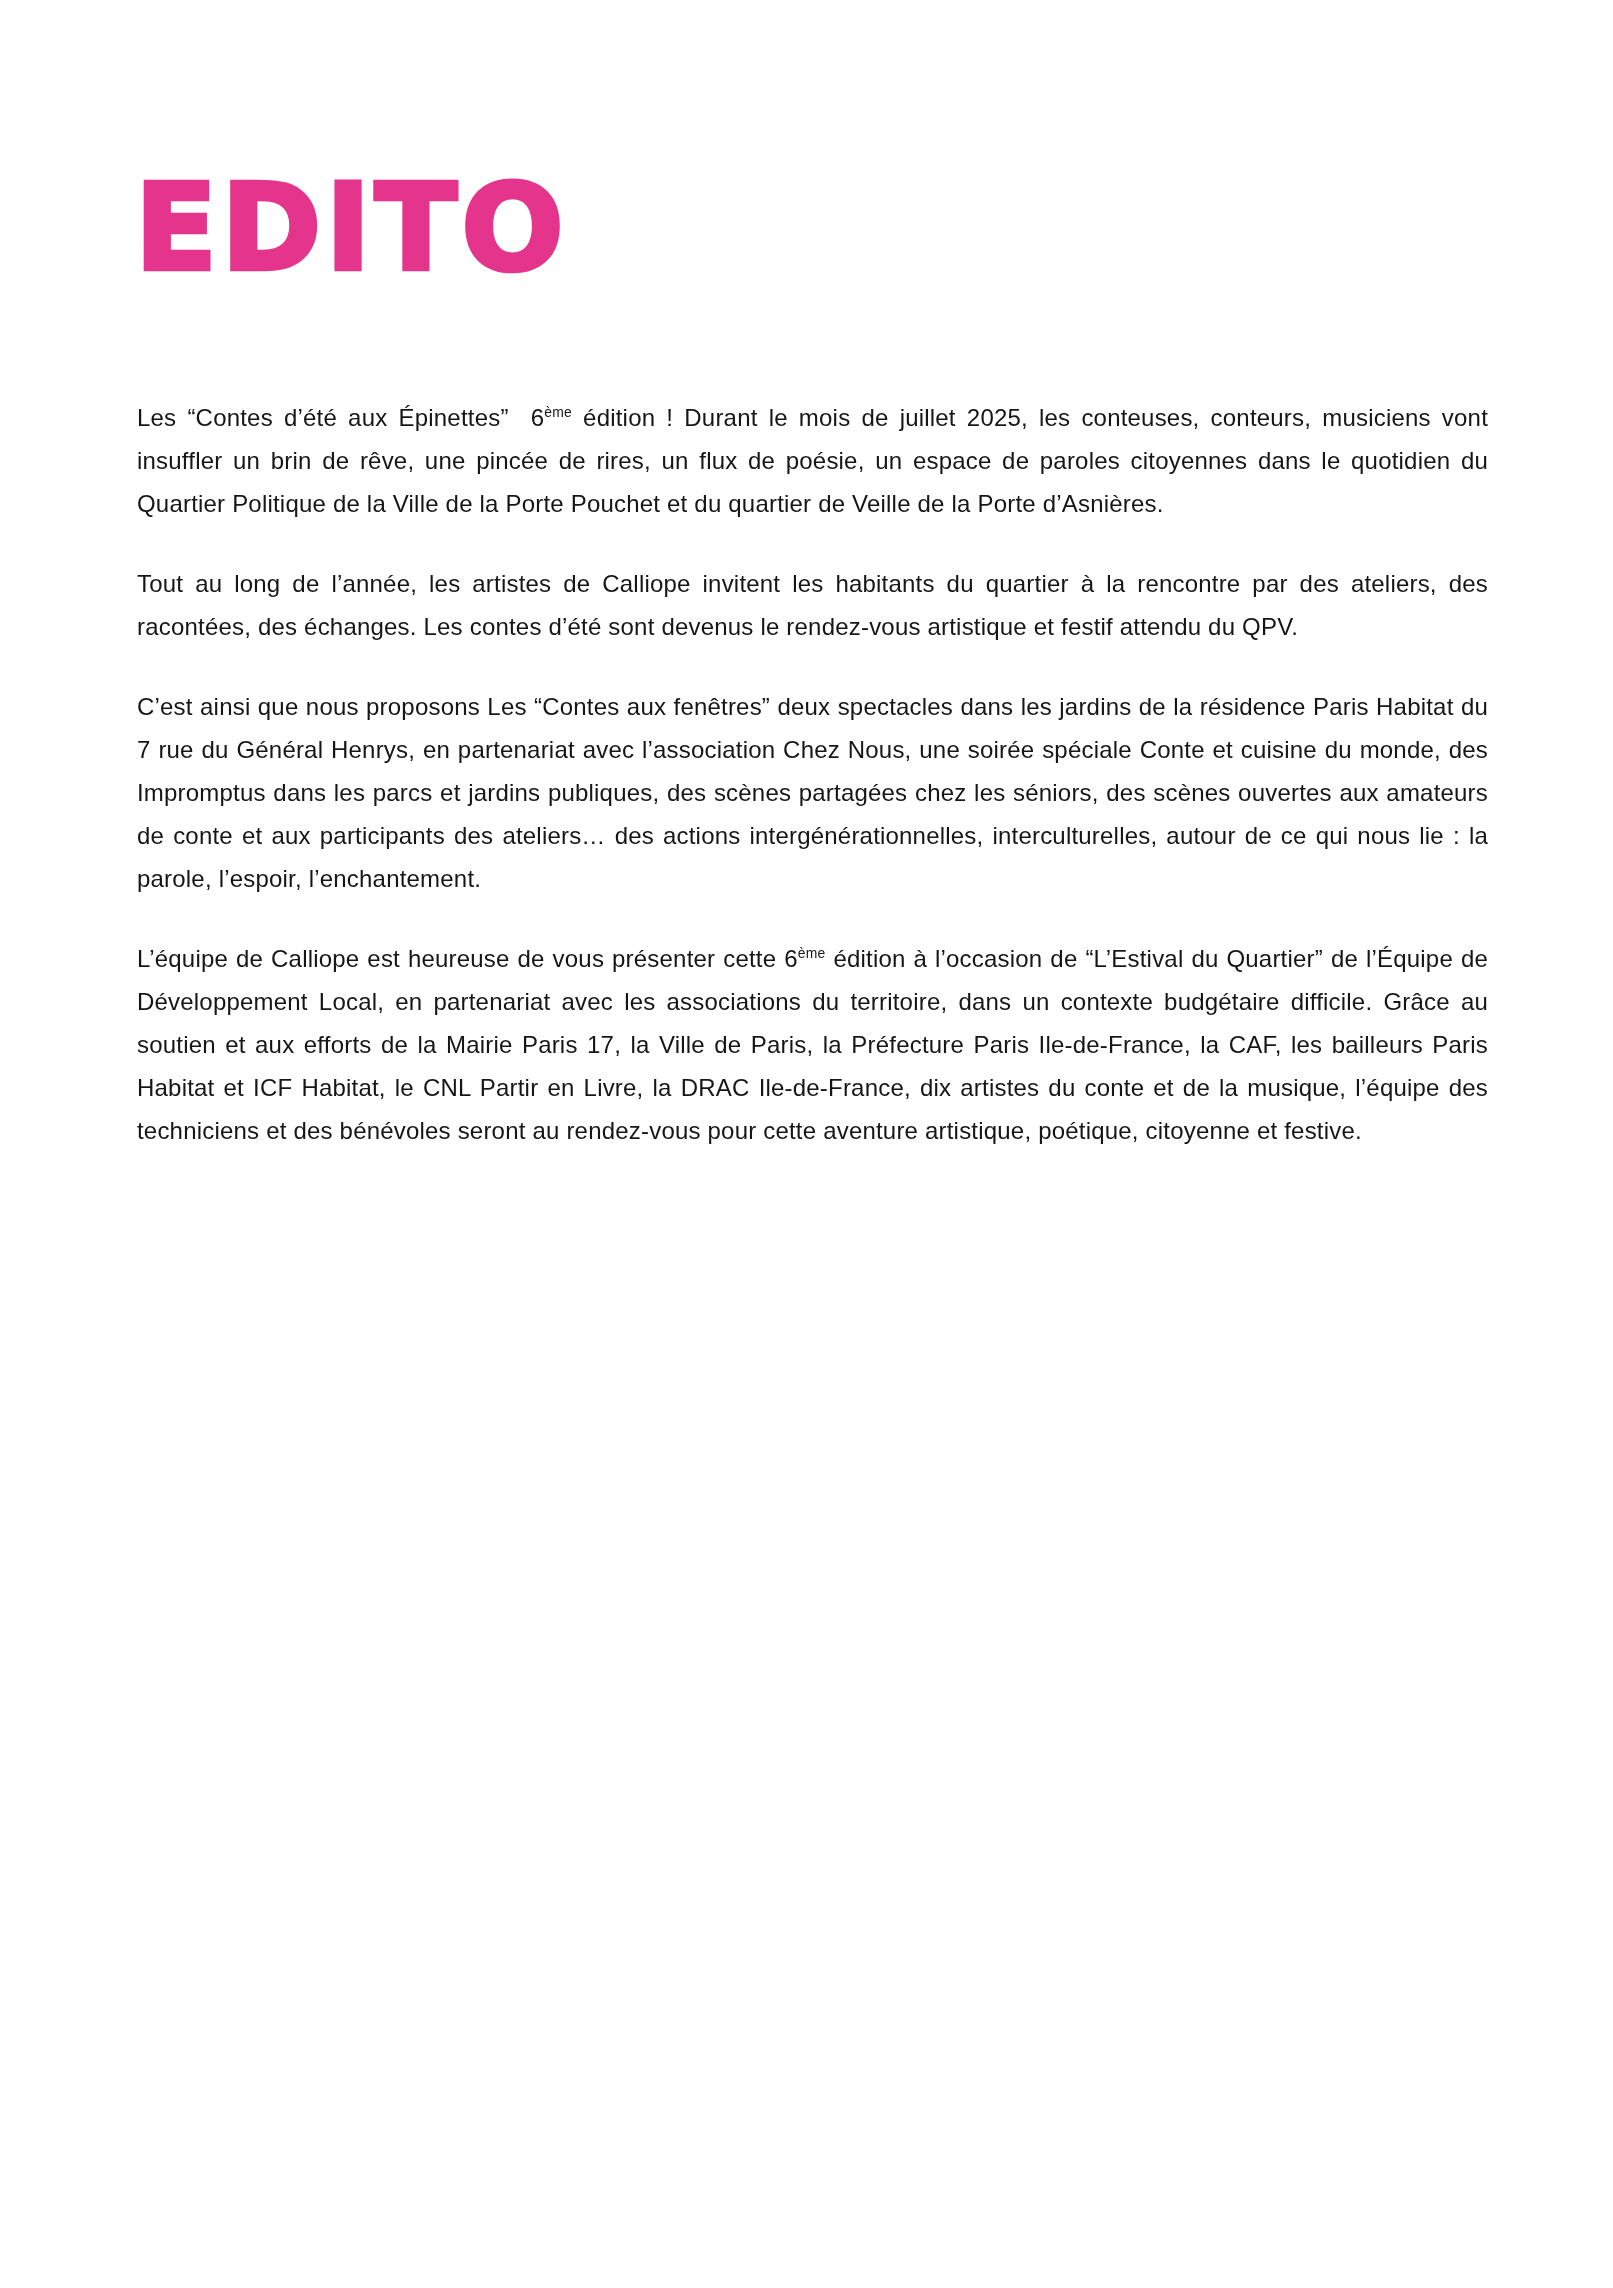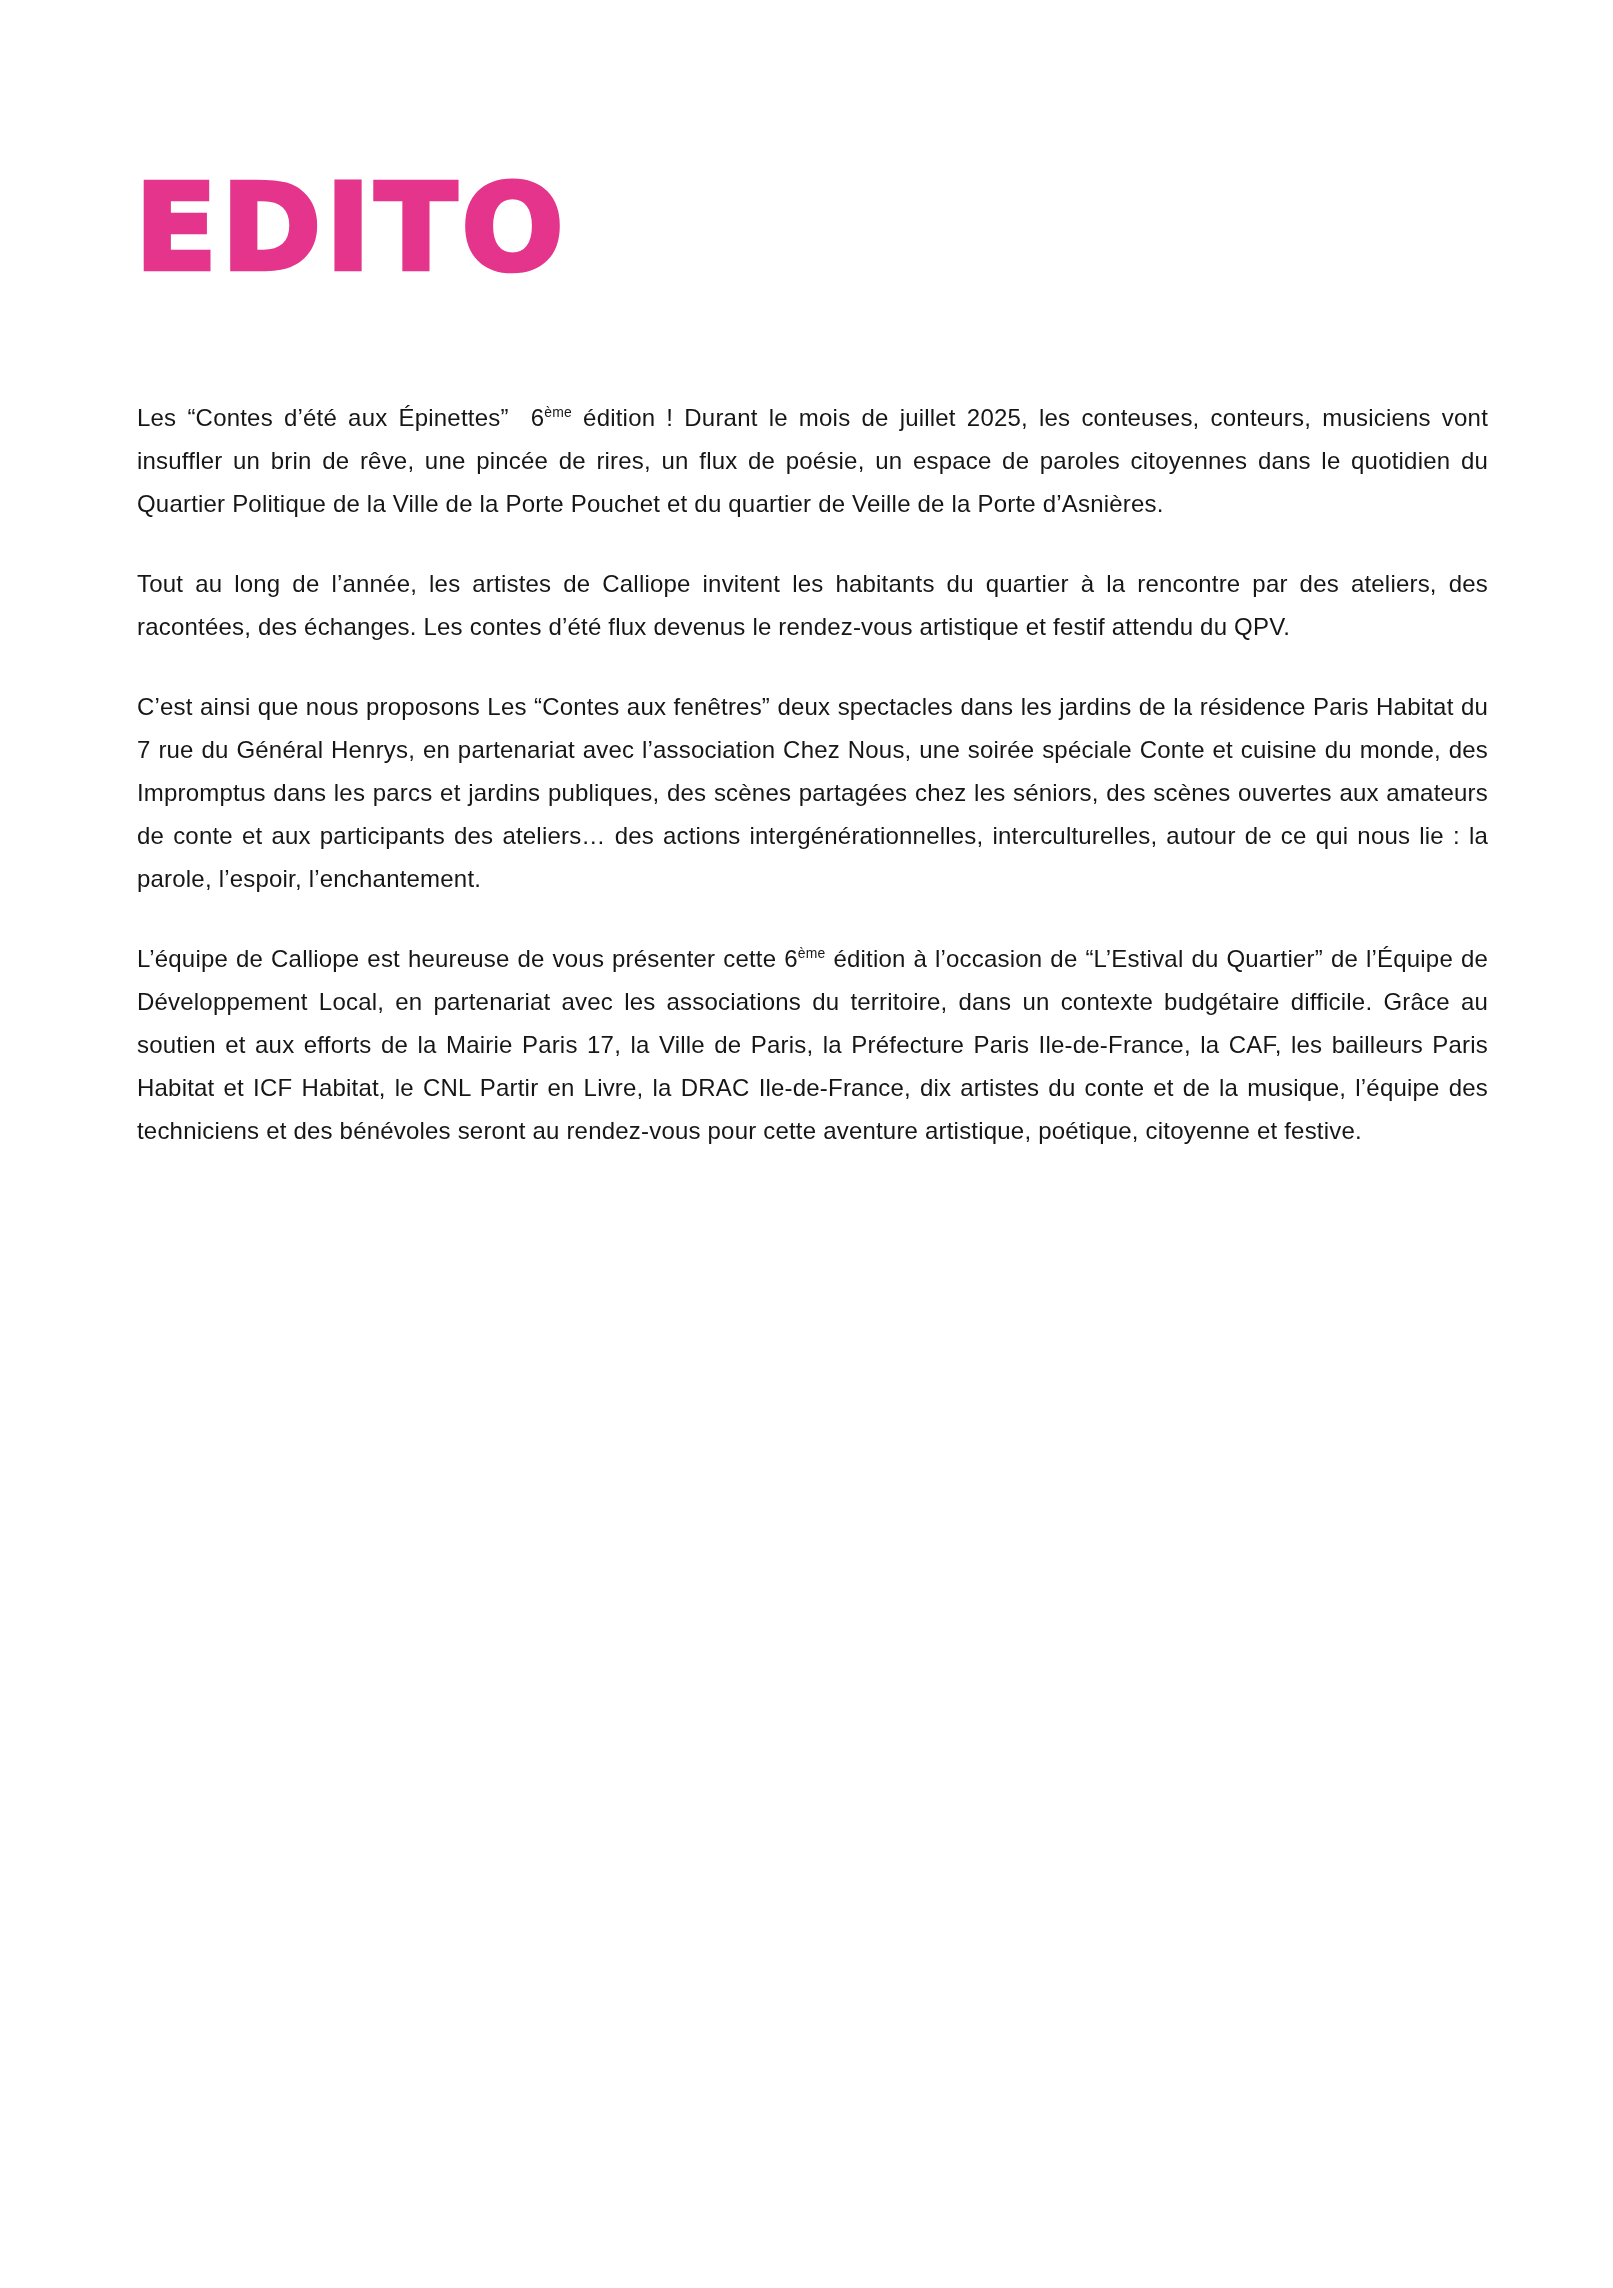--- a/index.html
+++ b/index.html
@@ -88,21 +88,21 @@
 </style>
 </head>
 <body>
 
 <div class="page">
 
   <h1 class="edito-title">EDITO</h1>
 
   <div class="body-copy">
     <p><span>Les “Contes d’été aux Épinettes”&nbsp; 6</span><sup>ème</sup><span> édition&nbsp;! Durant le mois de juillet 2025, les conteuses, conteurs, musiciens vont insuffler un brin de rêve, une pincée de rires, un flux de poésie, un espace de paroles citoyennes dans le quotidien du Quartier Politique de la Ville de la Porte Pouchet et du quartier de Veille de la Porte d’Asnières.</span></p>
-    <p>Tout au long de l’année, les artistes de Calliope invitent les habitants du quartier à la rencontre par des ateliers, des racontées, des échanges. Les contes d’été flux devenus le rendez-vous artistique et festif attendu du QPV.</p>
+    <p>Tout au long de l’année, les artistes de Calliope invitent les habitants du quartier à la rencontre par des ateliers, des racontées, des échanges. Les contes d’été sont devenus le rendez-vous artistique et festif attendu du QPV.</p>
     <p>C’est ainsi que nous proposons Les “Contes aux fenêtres” deux spectacles dans les jardins de la résidence Paris Habitat du 7 rue du Général Henrys, en partenariat avec l’association Chez Nous, une soirée spéciale Conte et cuisine du monde, des Impromptus dans les parcs et jardins publiques, des scènes partagées chez les séniors, des scènes ouvertes aux amateurs de conte et aux participants des ateliers… des actions intergénérationnelles, interculturelles, autour de ce qui nous lie&nbsp;: la parole, l’espoir, l’enchantement.</p>
     <p><span>L’équipe de Calliope est heureuse de vous présenter cette 6</span><sup>ème</sup><span> édition à l’occasion de “L’Estival du Quartier” de l’Équipe de Développement Local, en partenariat avec les associations du territoire, dans un contexte budgétaire difficile. Grâce au soutien et aux efforts de la Mairie Paris 17, la Ville de Paris, la Préfecture Paris Ile-de-France, la CAF, les bailleurs Paris Habitat et ICF Habitat, le CNL Partir en Livre, la DRAC Ile-de-France, dix artistes du conte et de la musique, l’équipe des techniciens et des bénévoles seront au rendez-vous pour cette aventure artistique, poétique, citoyenne et festive.</span></p>
   </div>
 
   <div class="owl">
     <svg viewBox="0 0 302 424" aria-hidden="true">
 
       <g>
         <path d="M2 344 C 45 328 95 326 142 340 C 200 356 258 374 300 388 L 300 410 C 248 398 178 382 118 368 C 72 358 30 354 2 358 Z" fill="#f3efe9" stroke="#2A211C" stroke-width="3"></path>
         <path d="M8 352 C 50 340 90 338 130 348 M20 358 C 60 348 100 346 150 356 M160 360 C 200 368 240 378 280 388" stroke="#2A211C" stroke-width="1.6" fill="none" opacity="0.8"></path>

